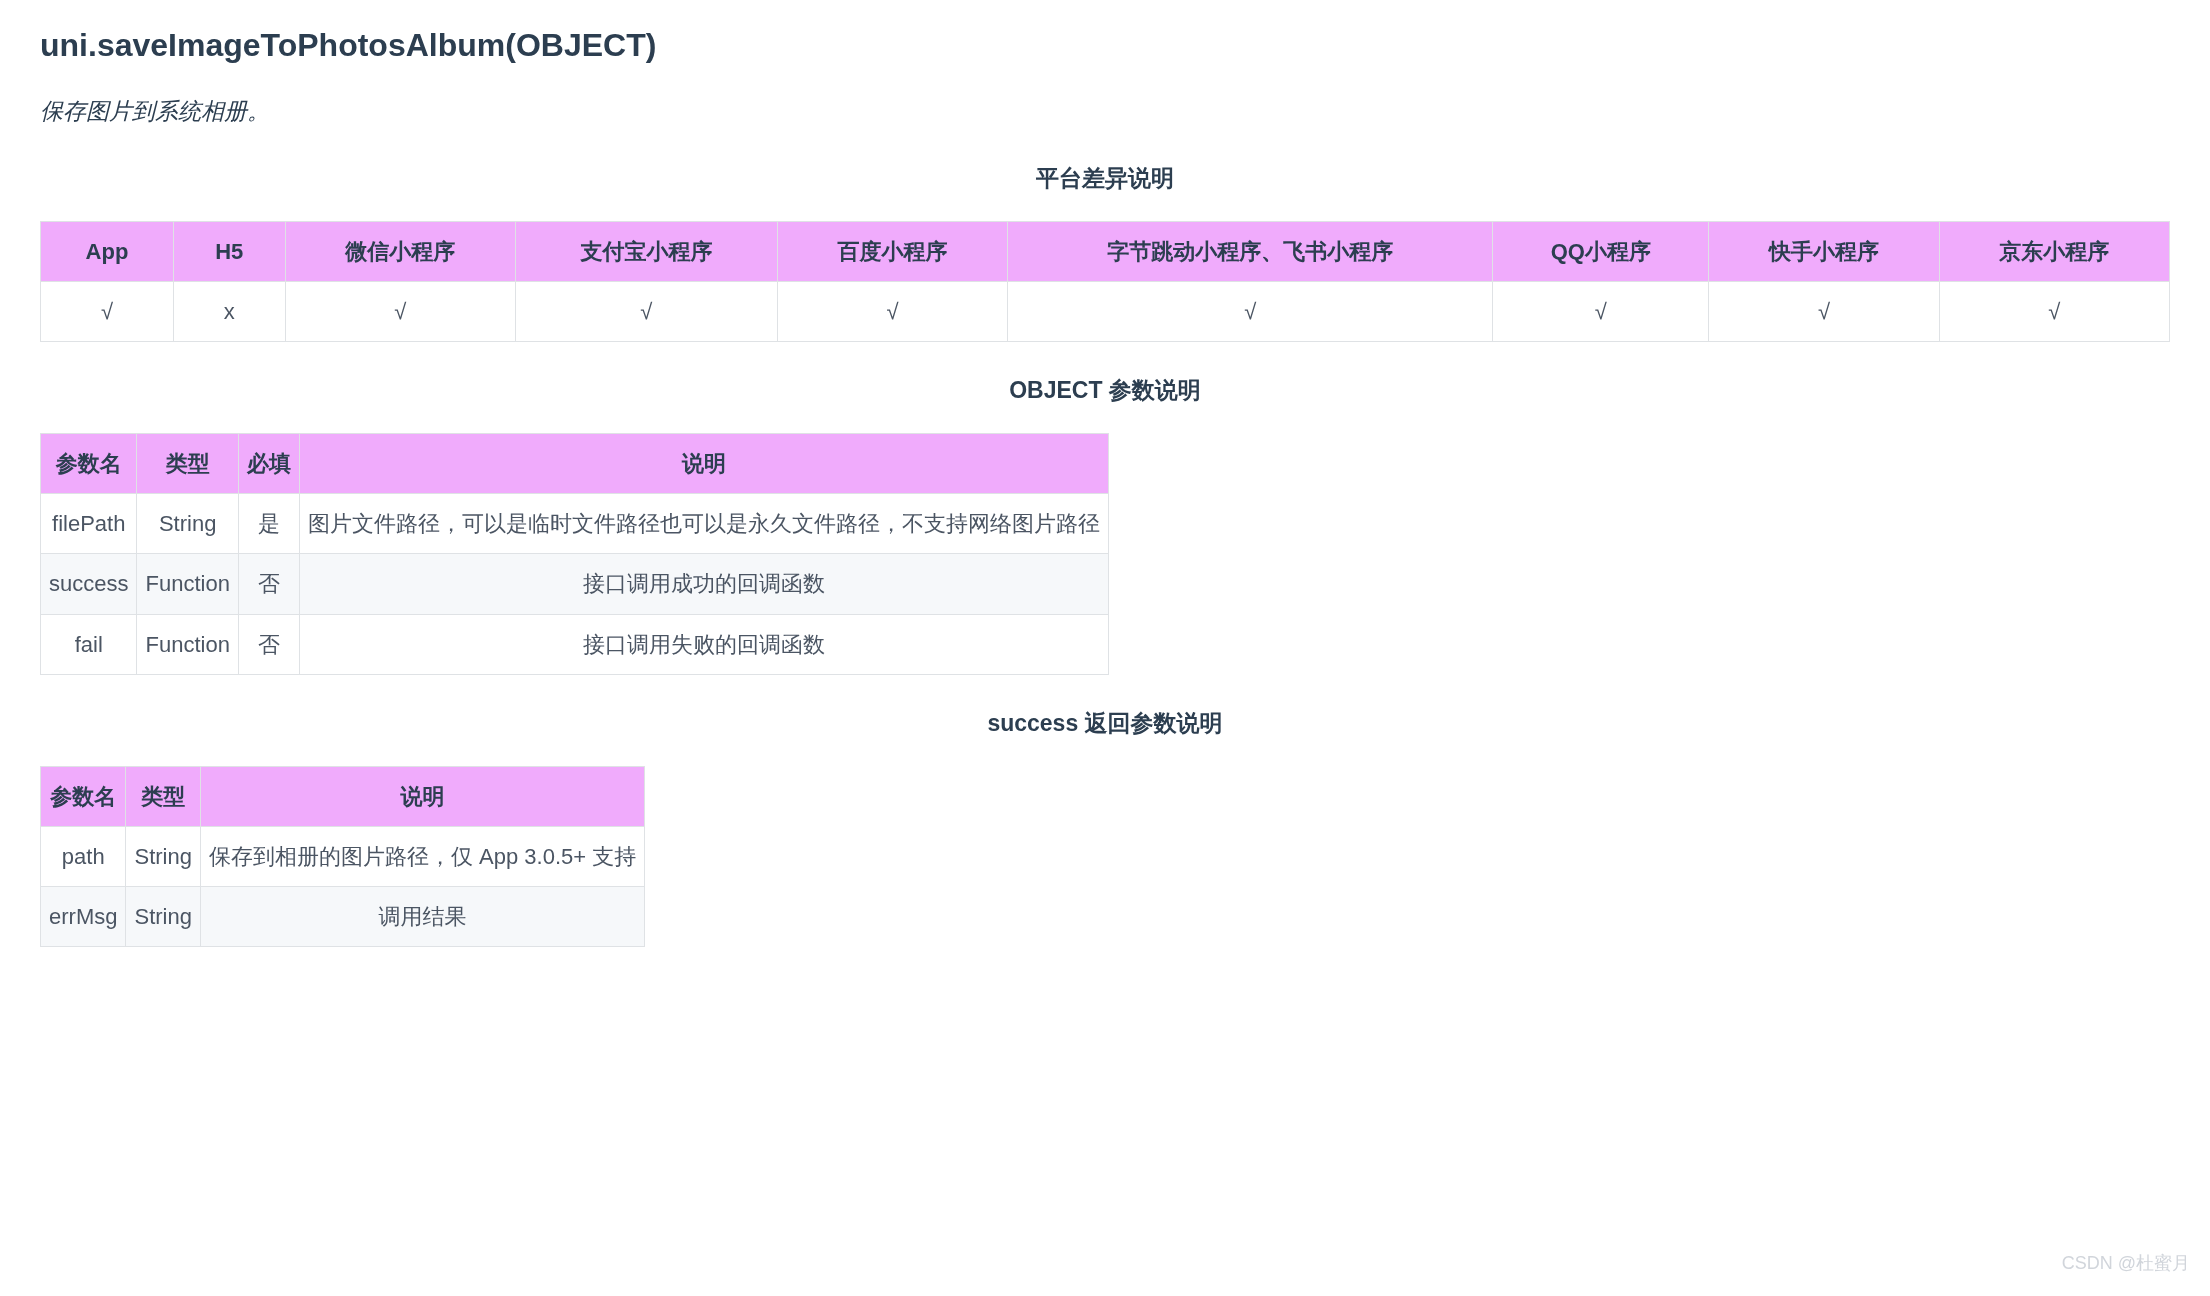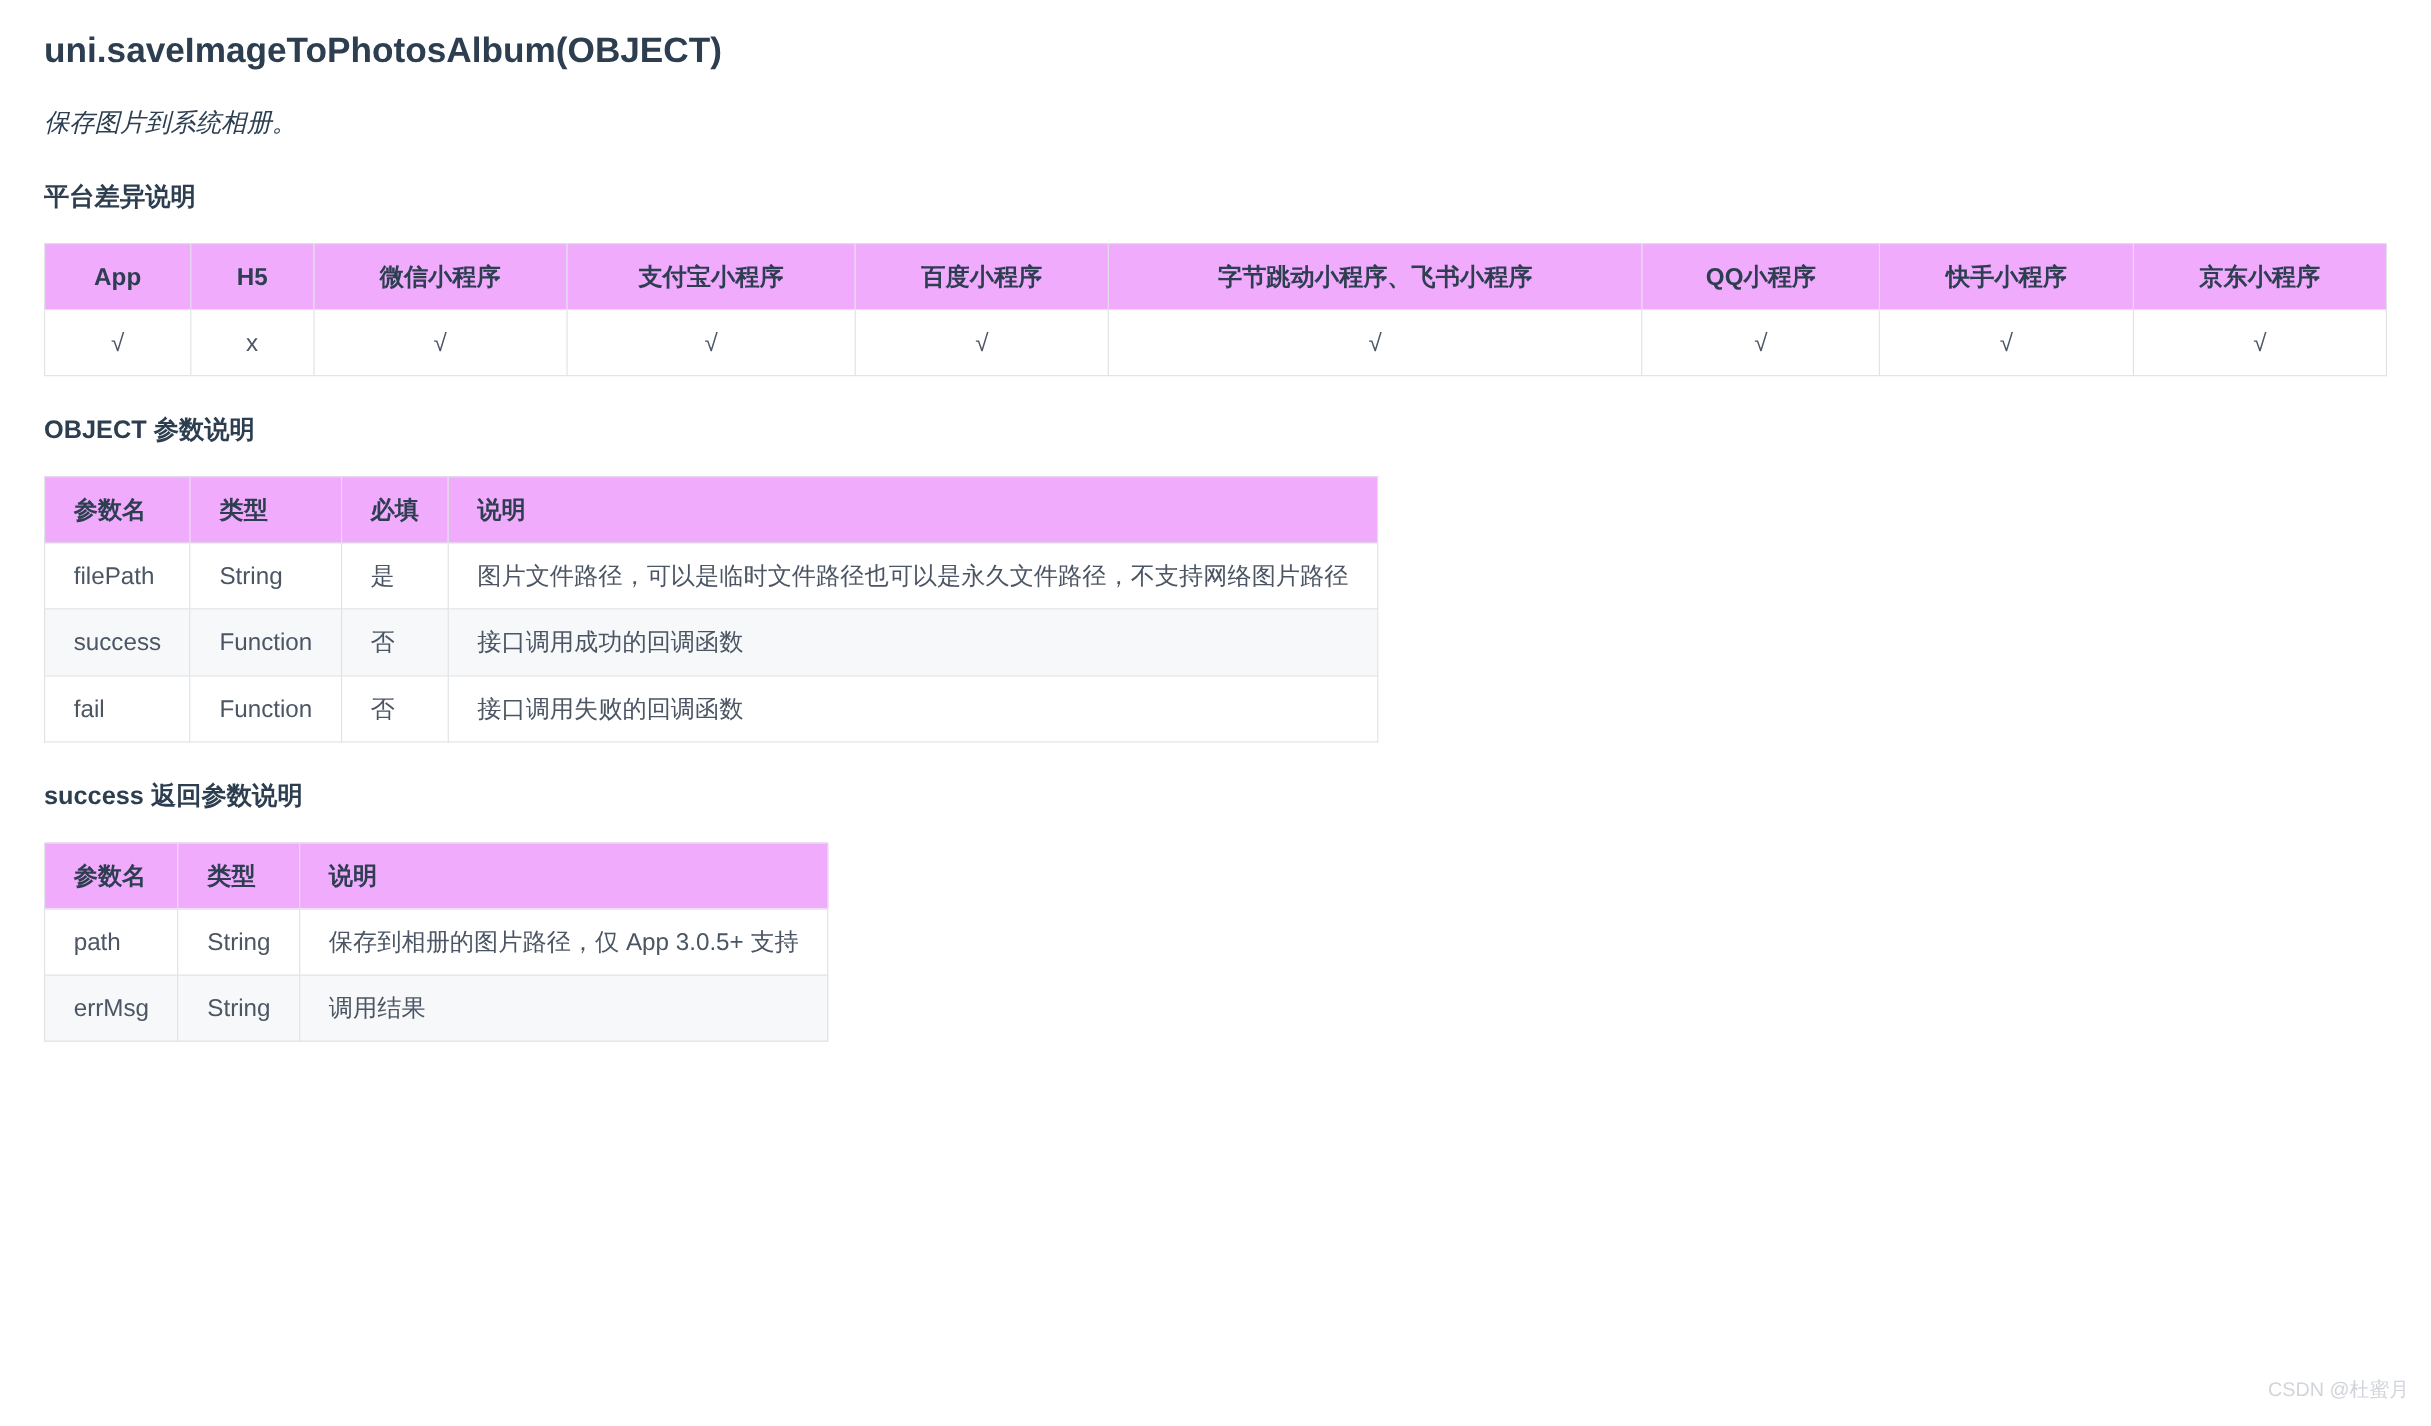--- a/index.html
+++ b/index.html
@@ -22,30 +22,31 @@
       font-size: 23px;
       color: #2c3e50;
       margin-bottom: 30px;
       font-style: italic;
     }
     h3.section-title {
       font-size: 23px;
       font-weight: 700;
       color: #2c3e50;
       margin: 30px 0 24px 0;
+      text-align: center;
     }
     table {
       border-collapse: collapse;
       margin-bottom: 18px;
     }
     table.platform-table { width: 100%; }
     th, td {
       border: 1px solid #dfe2e5;
-      padding: 12px 26px;
-      text-align: left;
+      padding: 12px 8px;
+      text-align: center;
       font-size: 22px;
     }
     th {
       font-weight: 700;
       background: #f0abfc;
       color: #2c3e50;
     }
     td { color: #4b5563; }
     .platform-table th, .platform-table td {
       text-align: center;

